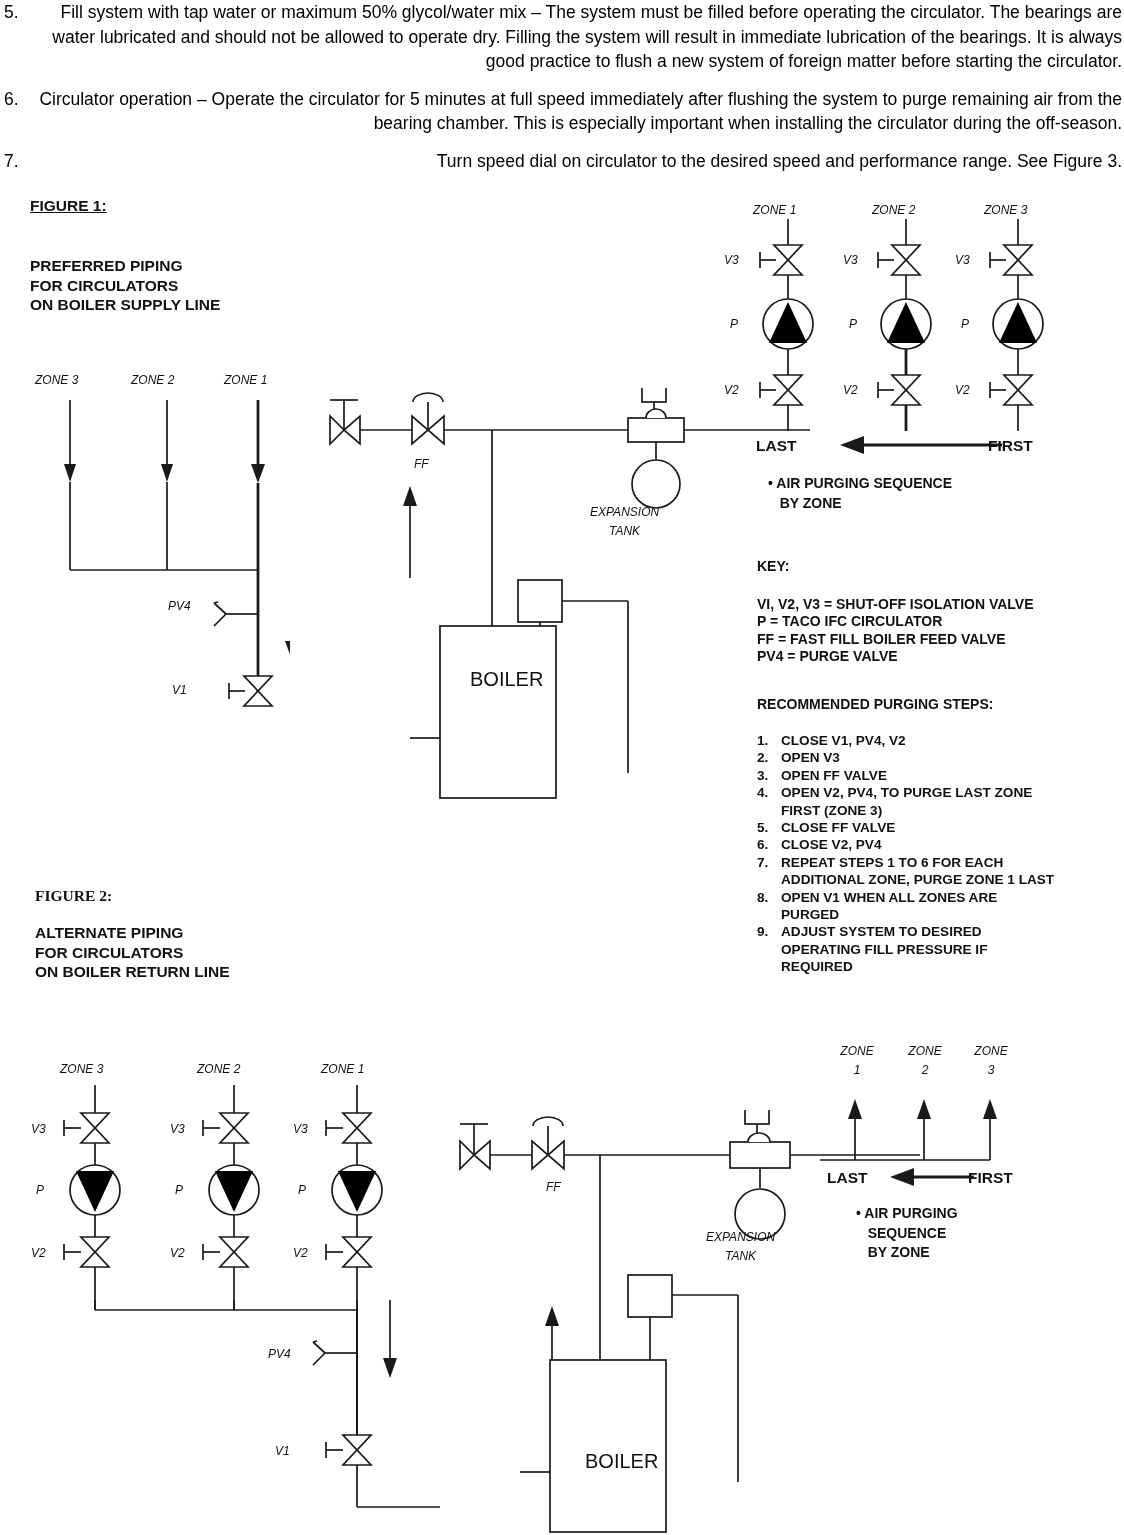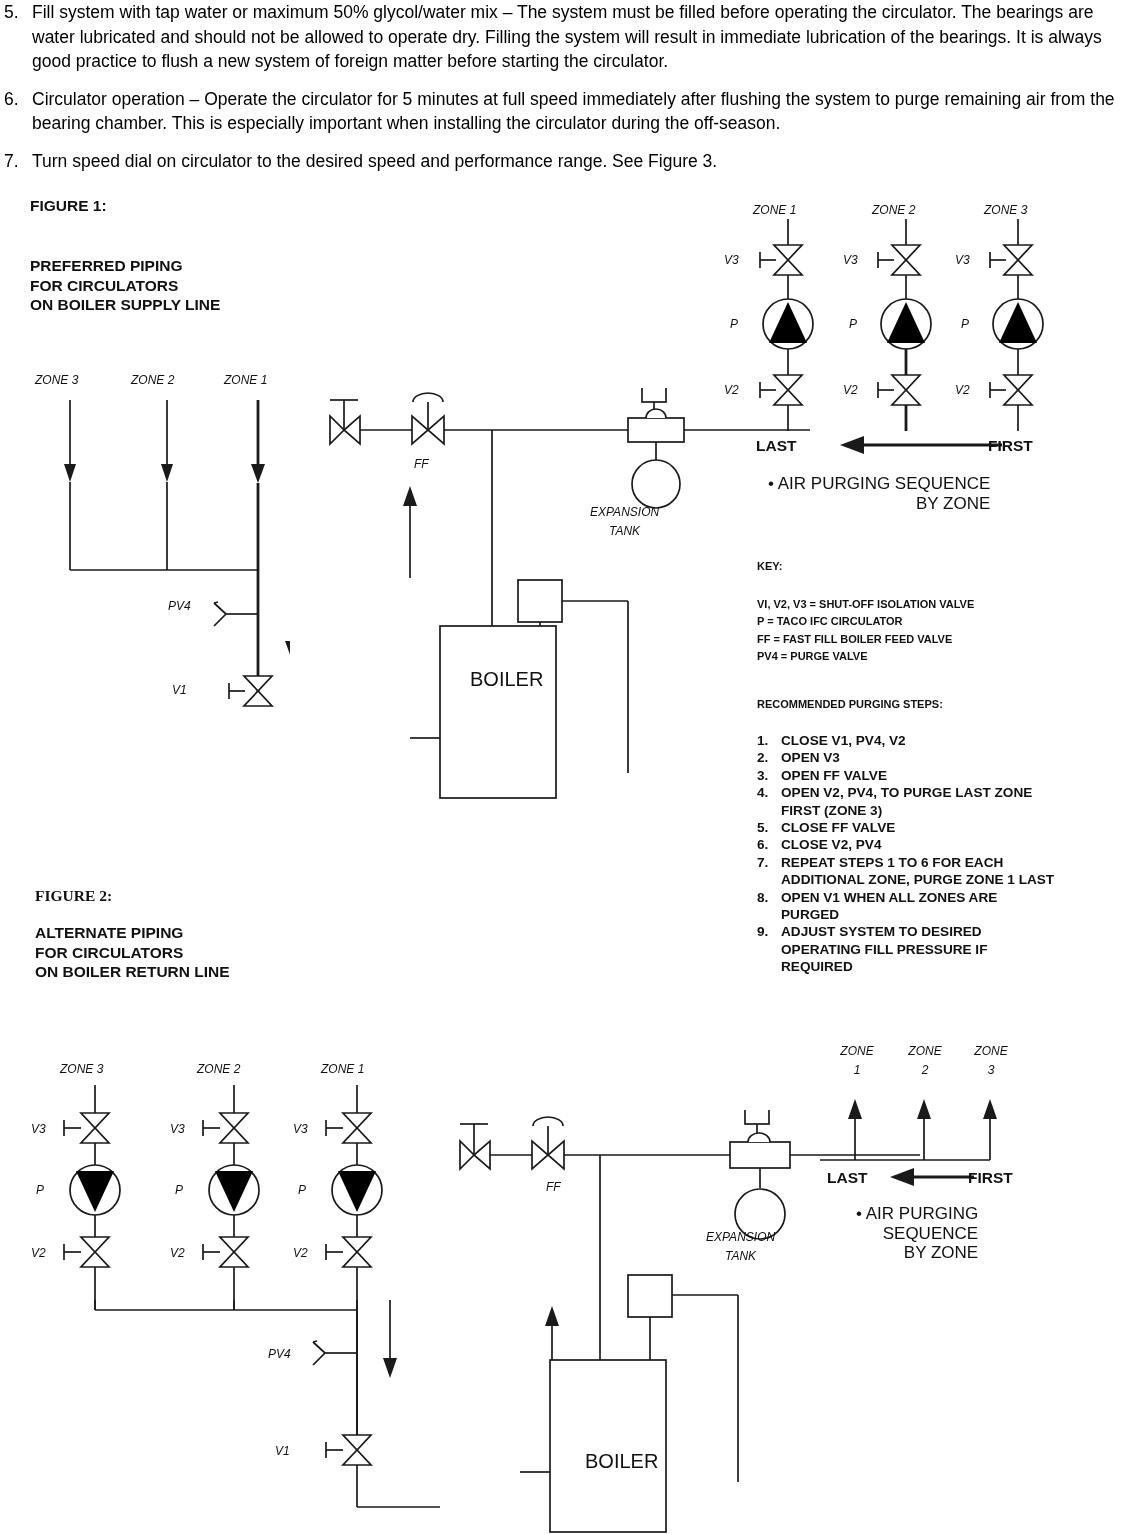--- a/index.html
+++ b/index.html
@@ -35,21 +35,21 @@
     line-height: 24.5px;
     text-align: left;
     padding-left: 4px;
     box-sizing: border-box;
   }
   .instr-text {
     flex: 1 1 auto;
     font-size: 17.5px;
     line-height: 24.5px;
     padding-right: 2px;
-    text-align: left;
+    text-align: right;
   }
 
   
   .abs { position: absolute; }
 
   .lbl {
     position: absolute;
     font-size: 12px;
     line-height: 18px;
     white-space: nowrap;
@@ -75,44 +75,43 @@
   .boiler-label {
     position: absolute;
     font-size: 20px;
     color: #111;
     white-space: nowrap;
   }
 
   
   .keyblk {
     position: absolute;
-    font-size: 11px;
+    font-size: 14px;
     line-height: 17.4px;
     font-weight: bold;
     white-space: pre;
     color: #111;
   }
   .step-row {
     display: flex;
     font-size: 13.6px;
     line-height: 17.4px;
     font-weight: bold;
     color: #111;
   }
   .step-num { width: 24px; flex: 0 0 24px; }
   .step-txt { flex: 1 1 auto; white-space: pre-line; }
 
   .bullet-blk {
     position: absolute;
-    font-size: 17px;
+    font-size: 14px;
     line-height: 19.5px;
-    font-weight: normal;
+    font-weight: bold;
     white-space: pre;
     color: #111;
-    text-align: right;
   }
 </style>
 </head>
 <body>
 
 <div id="instructions">
 
   <div class="instr-item">
     <div class="instr-num">5.</div>
     <div class="instr-text">Fill system with tap water or maximum 50% glycol/water mix – The system must be filled before operating the circulator. The bearings are water lubricated and should not be allowed to operate dry. Filling the system will result in immediate lubrication of the bearings. It is always good practice to flush a new system of foreign matter before starting the circulator.</div>
@@ -123,21 +122,21 @@
     <div class="instr-text">Circulator operation – Operate the circulator for 5 minutes at full speed immediately after flushing the system to purge remaining air from the bearing chamber. This is especially important when installing the circulator during the off-season.</div>
   </div>
 
   <div class="instr-item">
     <div class="instr-num">7.</div>
     <div class="instr-text">Turn speed dial on circulator to the desired speed and performance range. See Figure 3.</div>
   </div>
 
 </div>
 
-<div class="title-b" style="left:30px; top:196px;">FIGURE 1:</div>
+<div class="title-b" style="left:30px; top:196px;text-decoration:underline;">FIGURE 1:</div>
 <div class="title-b" style="left:30px; top:256px;">PREFERRED PIPING
 FOR CIRCULATORS
 ON BOILER SUPPLY LINE</div>
 
 <svg class="abs" style="left:700px; top:195px;" width="370" height="245">
   <g stroke="#1a1a1a" stroke-width="1.7" fill="none">
 
     <line x1="88" y1="24" x2="88" y2="50"></line>
     <line x1="88" y1="80" x2="88" y2="110"></line>
     <line x1="88" y1="148" x2="88" y2="180"></line>

